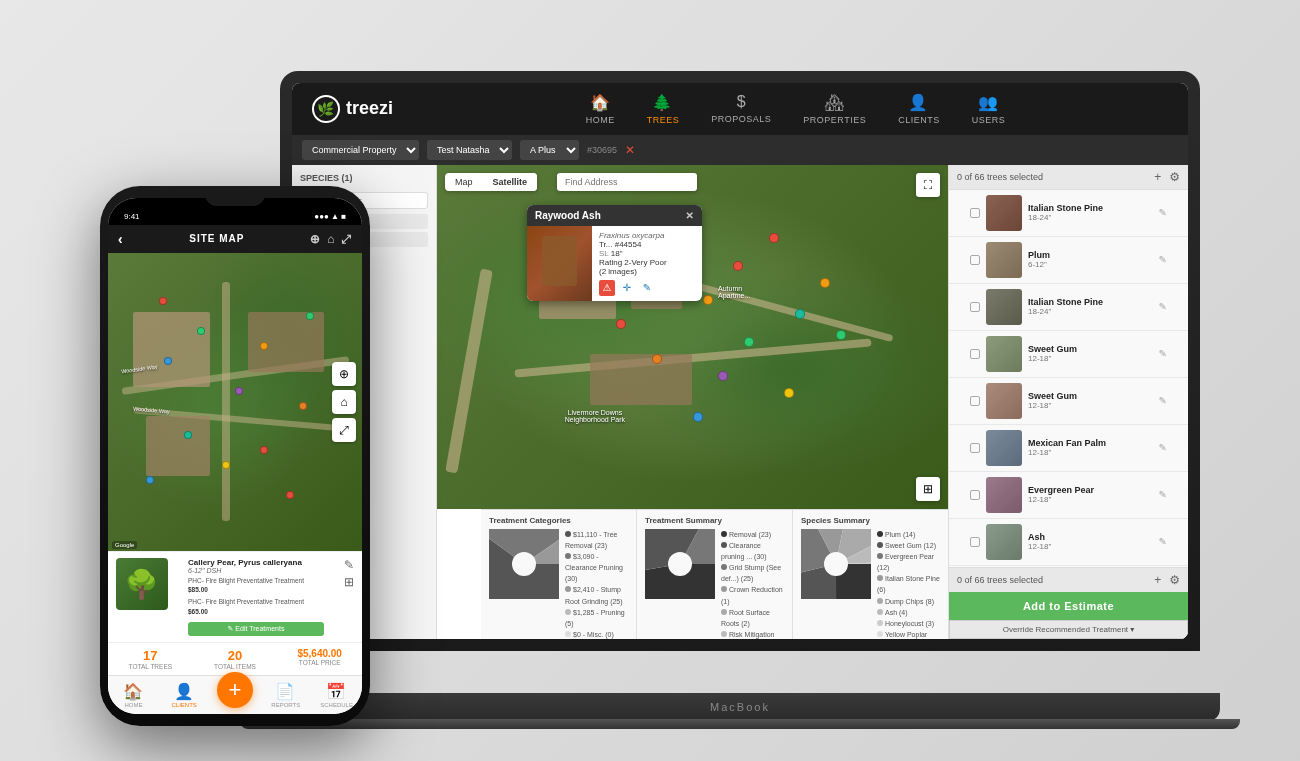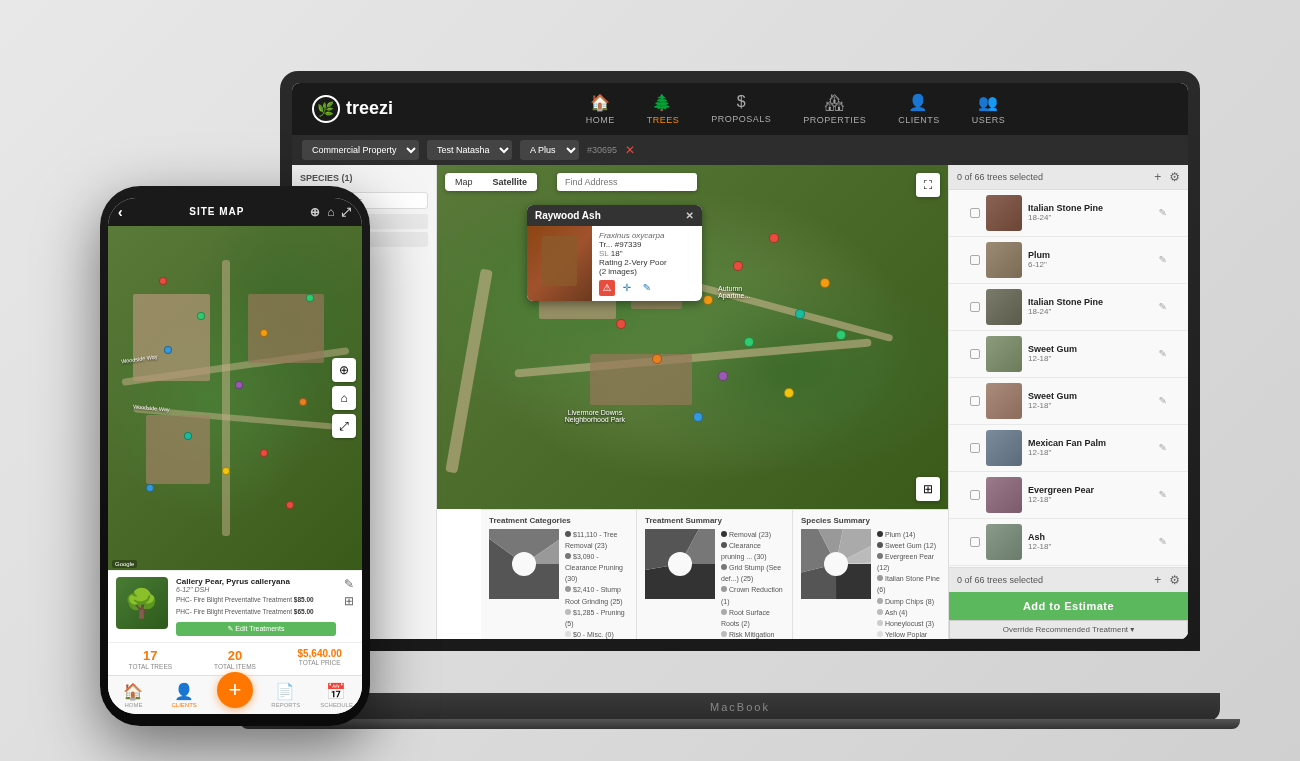--- a/index.html
+++ b/index.html
@@ -644,21 +644,21 @@
       font-size: 12px;
       box-shadow: 0 1px 3px rgba(0,0,0,0.3);
       cursor: pointer;
     }
 
     
     .phone-tree-card {
       background: #fff;
       padding: 6px 8px;
       display: flex;
-      gap: 8px;
+      gap: 20px;
       border-top: 1px solid #eee;
       flex-shrink: 0;
     }
     .phone-tree-img {
       width: 52px;
       height: 52px;
       border-radius: 4px;
       background: linear-gradient(135deg, #4a7c35 0%, #2d5a1b 100%);
       flex-shrink: 0;
       position: relative;
@@ -876,21 +876,21 @@
 
                 <div class="tree-popup">
                   <div class="tree-popup-header">
                     <span>Raywood Ash</span>
                     <span class="tree-popup-close">✕</span>
                   </div>
                   <div class="tree-popup-body">
                     <div class="tree-popup-img"></div>
                     <div class="tree-popup-info">
                       <div class="italic">Fraxinus oxycarpa</div>
-                      <div>Tr... #97339</div>
+                      <div>Tr... #44554</div>
                       <div>
                         <span class="label">SL</span> <span>18"</span>
                       </div>
                       <div>Rating 2-Very Poor</div>
                       <div>(2 images)</div>
                       <div class="tree-popup-icons">
                         <div class="tree-icon-btn red">⚠</div>
                         <div class="tree-icon-btn blue">✛</div>
                         <div class="tree-icon-btn blue">✎</div>
                       </div>
@@ -1107,20 +1107,24 @@
       </div>
     </div>
     <div class="laptop-base"></div>
     <div class="laptop-bottom"></div>
   </div>
 
   <div class="phone">
     <div class="phone-notch"></div>
     <div class="phone-screen">
 
+      <div class="phone-status">
+        <span>9:41</span>
+        <span>●●● ▲ ■</span>
+      </div>
 
       <div class="phone-header">
         <span class="phone-back">‹</span>
         <span>SITE MAP</span>
         <div class="phone-nav-icons">
           <span>⊕</span>
           <span>⌂</span>
           <span>⤢</span>
         </div>
       </div>

